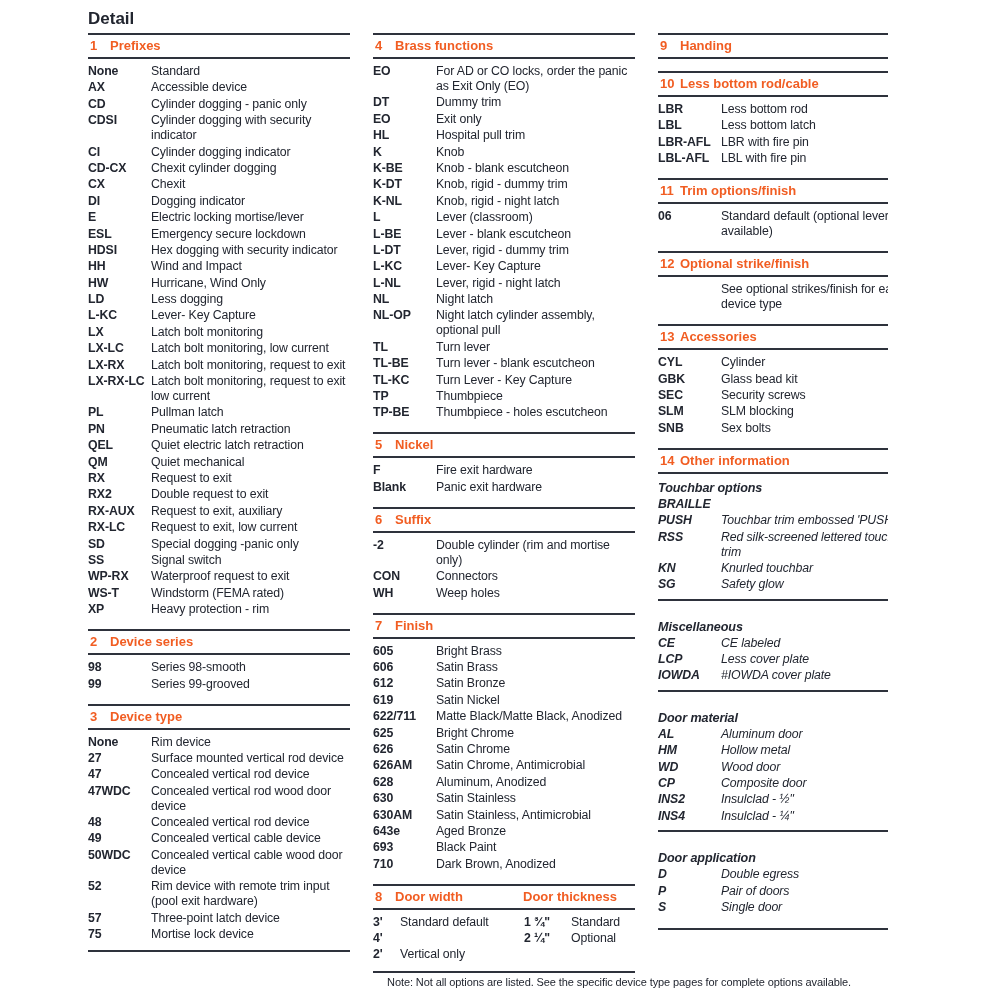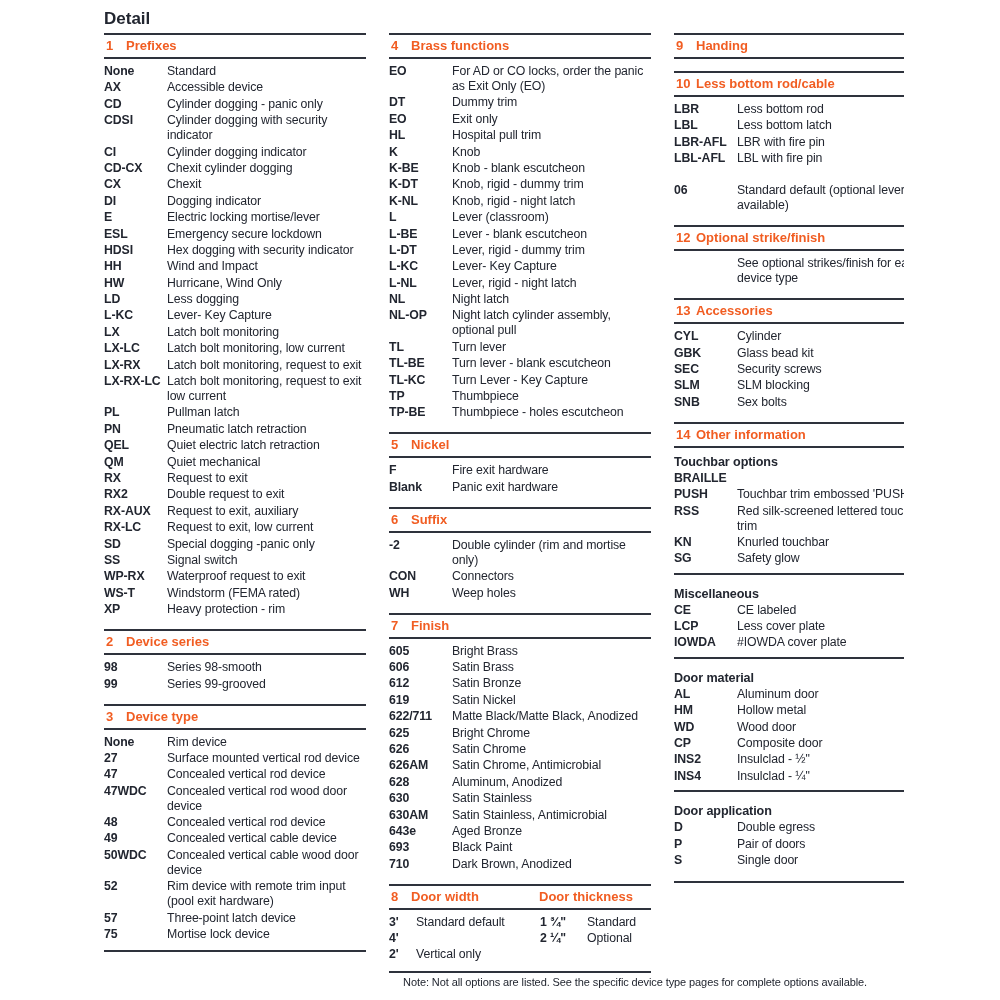--- a/index.html
+++ b/index.html
@@ -7,21 +7,21 @@
     --ink:#222630;
     --rule:#2e323c;
   }
   *{box-sizing:border-box;}
   html,body{margin:0;padding:0;}
   body{
     width:1000px;height:1000px;background:#ffffff;
     font-family:"Liberation Sans", sans-serif;color:var(--ink);
     -webkit-font-smoothing:antialiased;
   }
-  .page{position:relative;width:888px;height:1000px;overflow:hidden;margin-left:16px;}
+  .page{position:relative;width:888px;height:1000px;overflow:hidden;}
   .doc-title{
     position:absolute;left:88px;top:9px;
     font-size:17px;font-weight:bold;letter-spacing:0;
   }
   .columns{
     position:absolute;left:88px;top:33px;
     display:flex;gap:23px;align-items:flex-start;
   }
   .column{width:262px;flex:none;}
   .section{margin-bottom:12px;}
@@ -48,22 +48,22 @@
     padding-right:6px;overflow-wrap:break-word;
   }
   .desc{flex:1;}
   
   .row.dual{display:flex;}
   .dcode1{width:27px;flex:none;font-weight:bold;}
   .ddesc1{width:124px;flex:none;}
   .dcode2{width:47px;flex:none;font-weight:bold;}
   .ddesc2{flex:1;}
   
-  .group{padding:1px 0 5px;}
-  .group.ruled{border-top:2px solid var(--rule);padding-top:11px;}
+  .group{padding:1px 0 5px;font-style:italic;}
+  .group.ruled{border-top:2px solid var(--rule);padding-top:18px;}
   .group-heading{
     font-size:12.6px;font-weight:bold;
     margin:1px 0 2px;letter-spacing:-0.1px;
   }
   .footnote{
     position:absolute;top:976px;right:37px;
     font-size:11px;letter-spacing:-0.1px;color:var(--ink);padding-left:24px;
   }
 </style>
 </head>
@@ -516,20 +516,24 @@
               <span class="code">LBR-AFL</span>
               <span class="desc">LBR with fire pin</span>
             </div>
             <div class="row">
               <span class="code">LBL-AFL</span>
               <span class="desc">LBL with fire pin</span>
             </div>
           </div>
         </section>
         <section class="section">
+          <div class="sec-head">
+            <span class="sec-num">11</span>
+            <span class="sec-title">Trim options/finish</span>
+          </div>
           <div class="sec-body">
             <div class="row">
               <span class="code">06</span>
               <span class="desc">Standard default (optional levers available)</span>
             </div>
           </div>
         </section>
         <section class="section">
           <div class="sec-head">
             <span class="sec-num">12</span>

